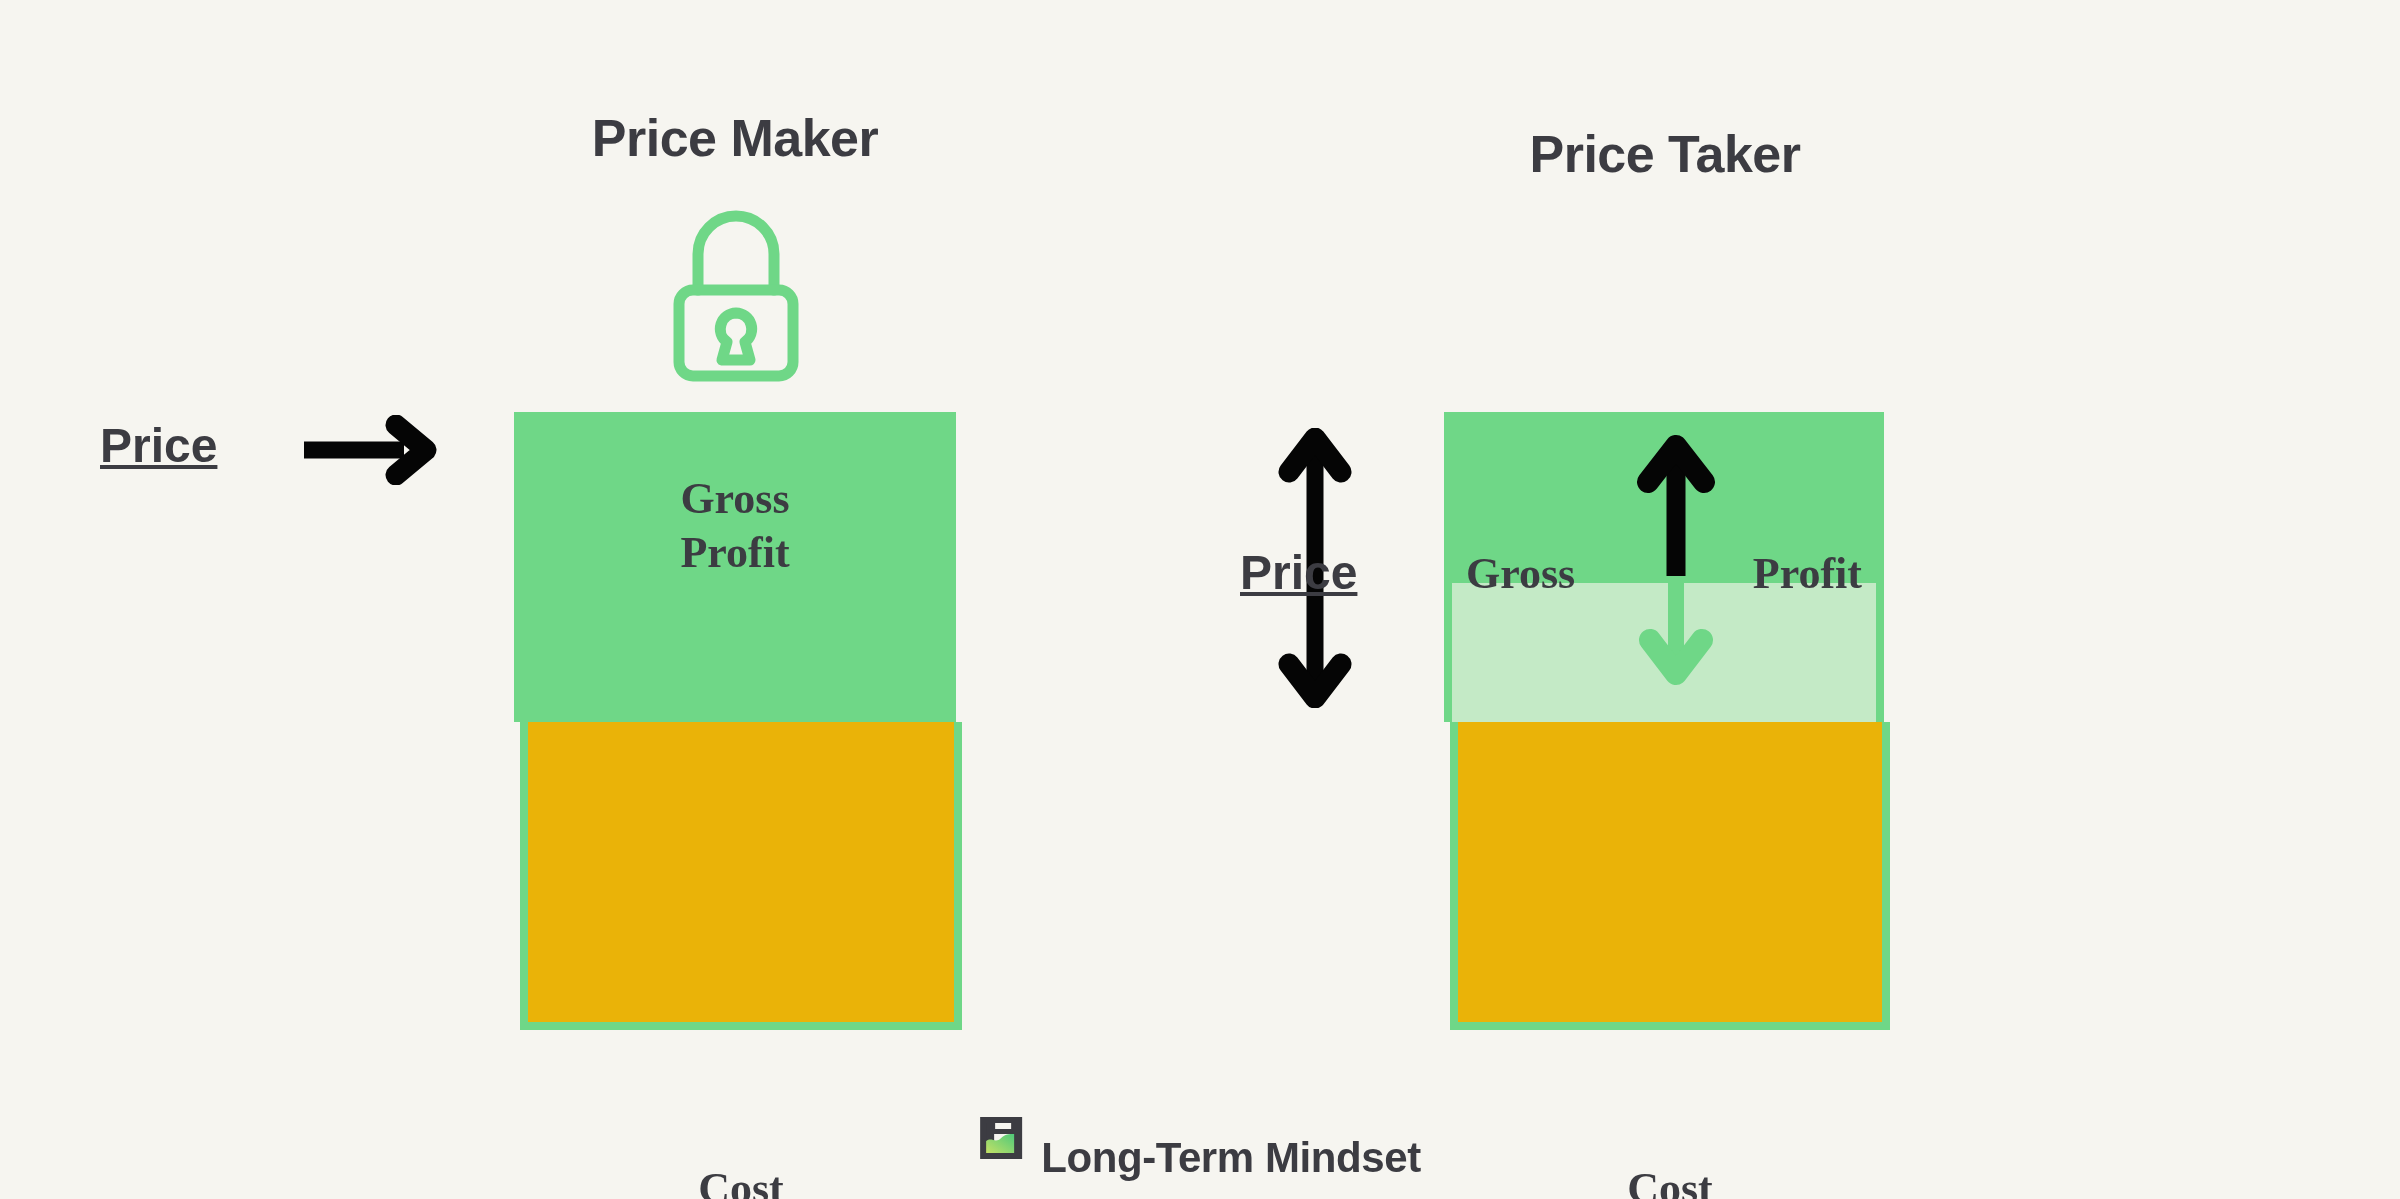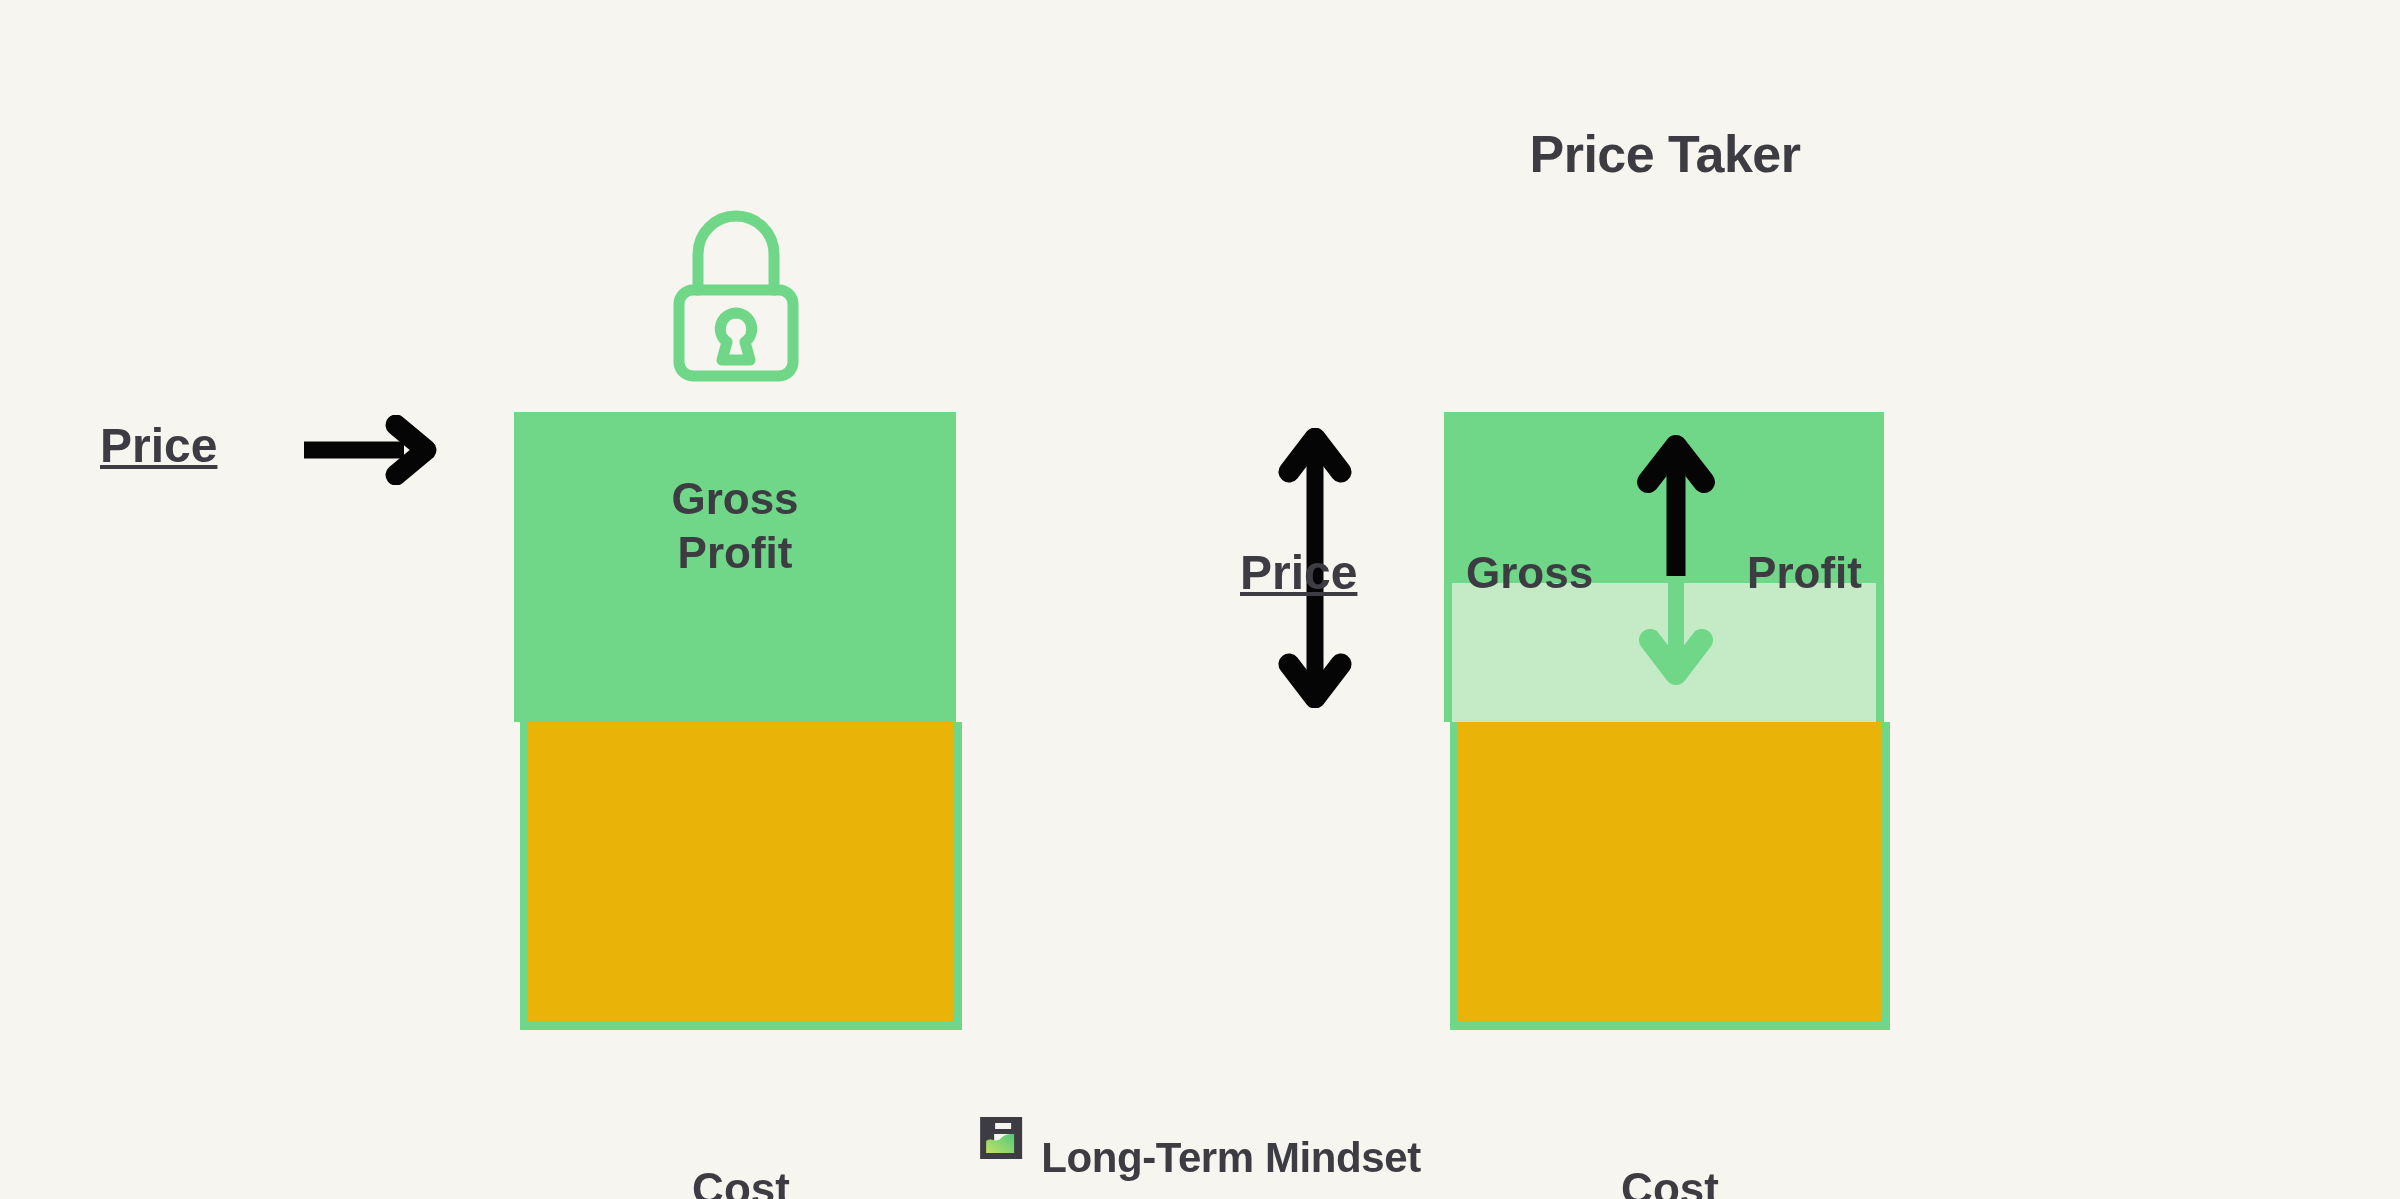--- a/index.html
+++ b/index.html
@@ -40,20 +40,21 @@
     left: 671px;
     top: 198px;
     width: 130px;
     height: 185px;
   }
 
   
   .stack {
     position: absolute;
     box-sizing: border-box;
+    font-family: Liberation Serif, serif;
   }
   #stack-maker {
     left: 514px;
     top: 412px;
     width: 442px;
     height: 618px;
   }
   #stack-taker {
     left: 1444px;
     top: 412px;
@@ -182,20 +183,21 @@
     color: #3C3C42;
     letter-spacing: -0.4px;
     margin-top: 36px;
   }
 </style>
 </head>
 <body>
 
 <div class="canvas">
 
+  <div class="panel-title" id="title-maker">Price Maker</div>
 
   <div class="panel-title" id="title-taker">Price Taker</div>
 
   <div class="lock-wrap">
     <svg viewBox="0 0 130 185" width="130" height="185" aria-hidden="true">
       <g fill="none" stroke="#6FD787" stroke-width="11">
         <path d="M27 92 V56 a38 38 0 0 1 76 0 V92" stroke-linecap="round"></path>
         <rect x="8" y="92" width="114" height="86" rx="14"></rect>
       </g>
       <g fill="none" stroke="#6FD787" stroke-width="11" stroke-linejoin="round">

